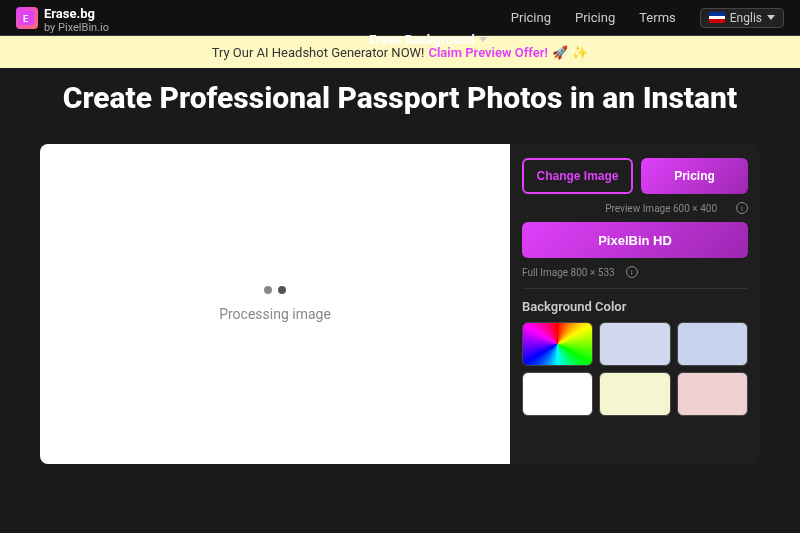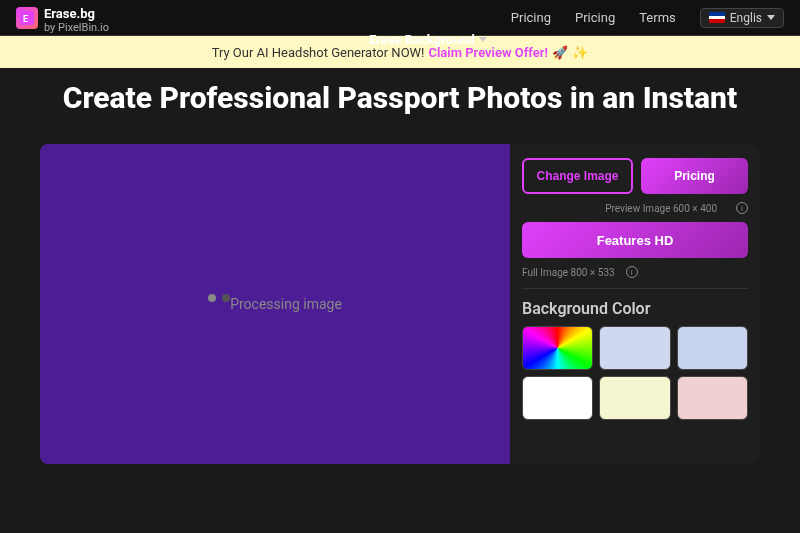--- a/index.html
+++ b/index.html
@@ -138,25 +138,26 @@
     .main-content {
       display: flex;
       gap: 0;
       padding: 0 40px;
       height: 320px;
     }
 
     
     .preview-area {
       flex: 1;
-      background: #4c1d95;
+      background: #ffffff;
       border-radius: 8px 0 0 8px;
       display: flex;
       align-items: center;
       justify-content: center;
+      flex-direction: column;
       position: relative;
       min-height: 280px;
     }
     .dots-indicator {
       display: flex;
       gap: 6px;
       margin-bottom: 12px;
     }
     .dot {
       width: 8px;
@@ -273,21 +274,21 @@
 
     
     .divider {
       height: 1px;
       background: #333;
       margin: 2px 0;
     }
 
     
     .bg-color-label {
-      font-size: 16px;
+      font-size: 13px;
       color: #ccc;
       font-weight: 600;
     }
     .color-grid {
       display: grid;
       grid-template-columns: repeat(3, 1fr);
       gap: 6px;
     }
     .color-swatch {
       height: 44px;
@@ -377,21 +378,21 @@
     <div class="btn-row">
       <button class="btn-change">Change Image</button>
       <button class="btn-download">Pricing</button>
     </div>
 
     <div class="preview-label">
       <span>Preview Image 600 × 400</span>
       <span class="info-icon">i</span>
     </div>
 
-    <button class="btn-download-hd">Features HD</button>
+    <button class="btn-download-hd">PixelBin HD</button>
 
     <div class="full-label">
       <span>Full Image 800 × 533</span>
       <span class="info-icon">i</span>
     </div>
 
 
 
     <div class="divider"></div>
 

